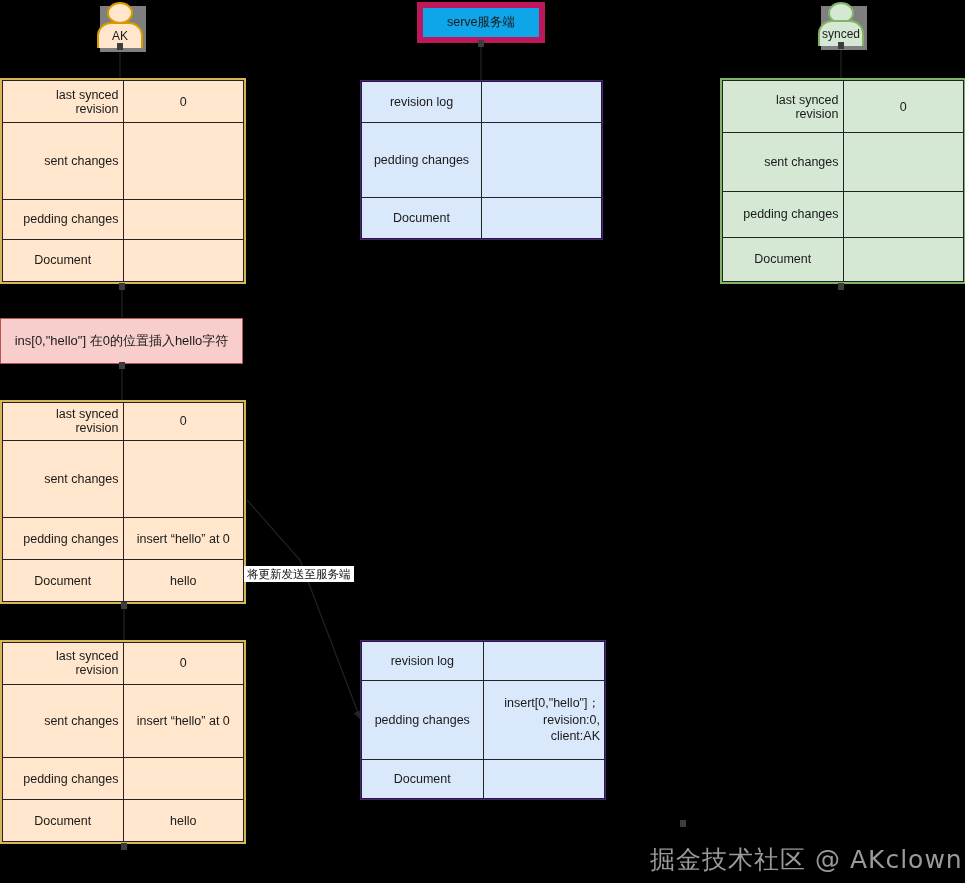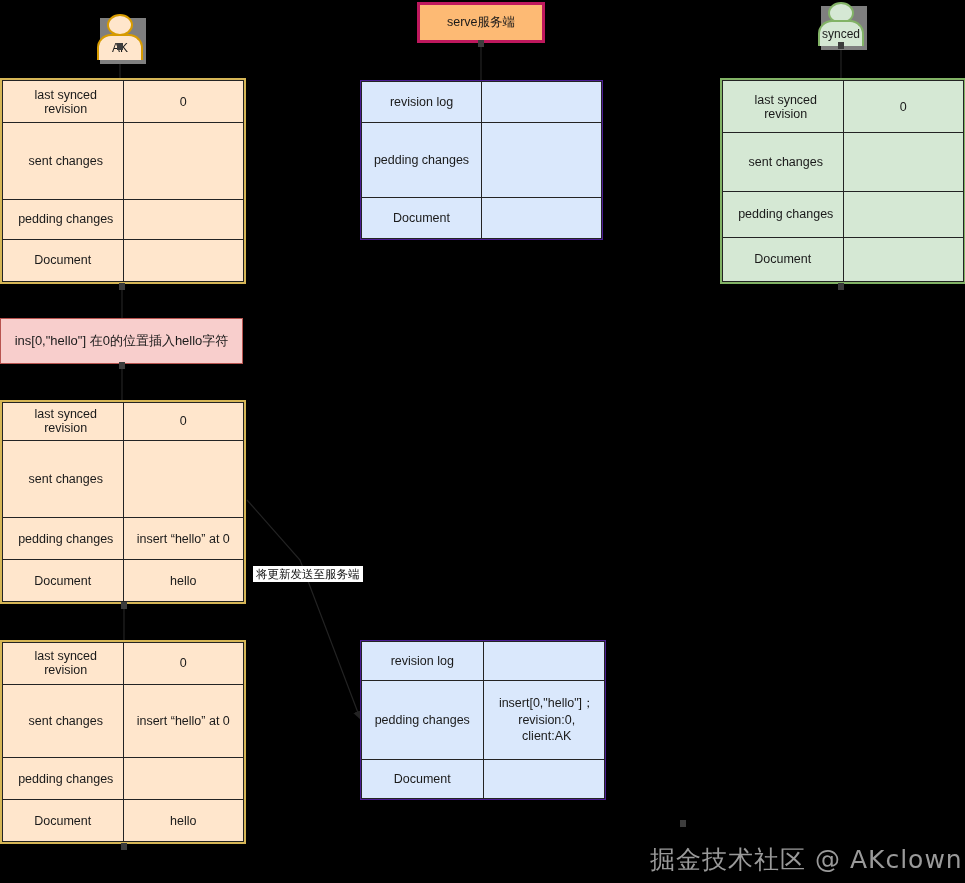--- a/index.html
+++ b/index.html
@@ -20,36 +20,36 @@
   .actor.amber .head{background:#ffe6cc;border:2px solid #d79b00;}
   .actor.amber .body{background:#ffe6cc;border:2px solid #d79b00;border-bottom:none;}
   .actor.green .head{background:#d5e8d4;border:2px solid #82b366;}
   .actor.green .body{background:#d5e8d4;border:2px solid #82b366;border-bottom:none;}
 
   
   .rectnode{position:absolute;box-sizing:border-box;display:flex;
             align-items:center;justify-content:center;font-size:12.5px;}
   .rectnode .shadow{position:absolute;left:4px;top:4px;width:100%;height:100%;
                     background:#7f7f7f;z-index:-1;}
-  .rectnode.blue{background:#fdba74;border:3px solid #be185d;}
+  .rectnode.blue{background:#0ea5e9;border:6px solid #be185d;}
 
   
   .tbl{position:absolute;box-sizing:border-box;}
   .tbl .shadow{position:absolute;left:4px;top:4px;width:100%;height:100%;
                background:#7f7f7f;z-index:-1;}
   .tbl table{width:100%;height:100%;border-collapse:collapse;table-layout:fixed;}
   .tbl td{box-sizing:border-box;text-align:center;vertical-align:middle;
           font-size:12.5px;padding:2px 4px;}
   .tbl.amber{border:2px solid #d6b656;background:#ffe6cc;}
   .tbl.amber td{background:#ffe6cc;border:1px solid #232323;}
   .tbl.green{border:2px solid #82b366;background:#d5e8d4;}
   .tbl.green td{background:#d5e8d4;border:1px solid #232323;}
   .tbl.blue{border:1px solid #4c1d95;background:#dae8fc;}
   .tbl.blue td{background:#dae8fc;border:1px solid #232323;}
-  .tbl td.lefttext{text-align:center;padding-left:10px;}
+  .tbl td.lefttext{text-align:right;padding-left:10px;}
 
   
   .note{position:absolute;box-sizing:border-box;background:#f8cecc;
         border:1px solid #b85450;display:flex;align-items:center;
         justify-content:center;font-size:13px;}
   .note .shadow{position:absolute;left:4px;top:4px;width:100%;height:100%;
                 background:#7f7f7f;z-index:-1;}
   .cdot{position:absolute;width:6px;height:7px;background:#3d3d3d;}
   .edgelbl{position:absolute;background:#ffffff;color:#111;font-size:11.5px;
            padding:1px 3px;white-space:nowrap;line-height:1.25;}
@@ -81,21 +81,21 @@
 
     <line x1="124" y1="604" x2="124" y2="640" stroke="#232323" stroke-width="1.2"></line>
 
     <line x1="481" y1="44" x2="481" y2="80" stroke="#232323" stroke-width="1.2"></line>
 
     <line x1="841" y1="46" x2="841" y2="78" stroke="#232323" stroke-width="1.2"></line>
 
     <path d="M247 500 L300 560 L360 718" stroke="#232323" stroke-width="1.2" fill="none" marker-end="url(#ah)"></path>
   </svg>
 
-  <div class="actor amber" style="left:97px;top:14px;width:46px;height:46px;">
+  <div class="actor amber" style="left:97px;top:2px;width:46px;height:46px;">
     <div class="shadow"></div>
     <div class="head"></div>
     <div class="body">AK</div>
   </div>
 
   <div class="actor green" style="left:818px;top:2px;width:46px;height:44px;">
     <div class="shadow"></div>
     <div class="head"></div>
     <div class="body">synced</div>
   </div>
@@ -195,21 +195,21 @@
         <td>insert “hello” at 0</td>
       </tr>
       <tr style="height:21%">
         <td>Document</td>
         <td>hello</td>
       </tr>
     </tbody>
       </table>
   </div>
 
-  <div class="edgelbl" style="left:253px;top:566px;">
+  <div class="edgelbl" style="left:244px;top:566px;">
     <span>将更新发送至服务端</span>
   </div>
 
   <div class="tbl amber" style="left:0px;top:640px;width:246px;height:204px;">
     <div class="shadow"></div>
     <table>
       <tbody>
           <tr style="height:21%">
         <td class="lefttext">last synced revision</td>
         <td>0</td>

